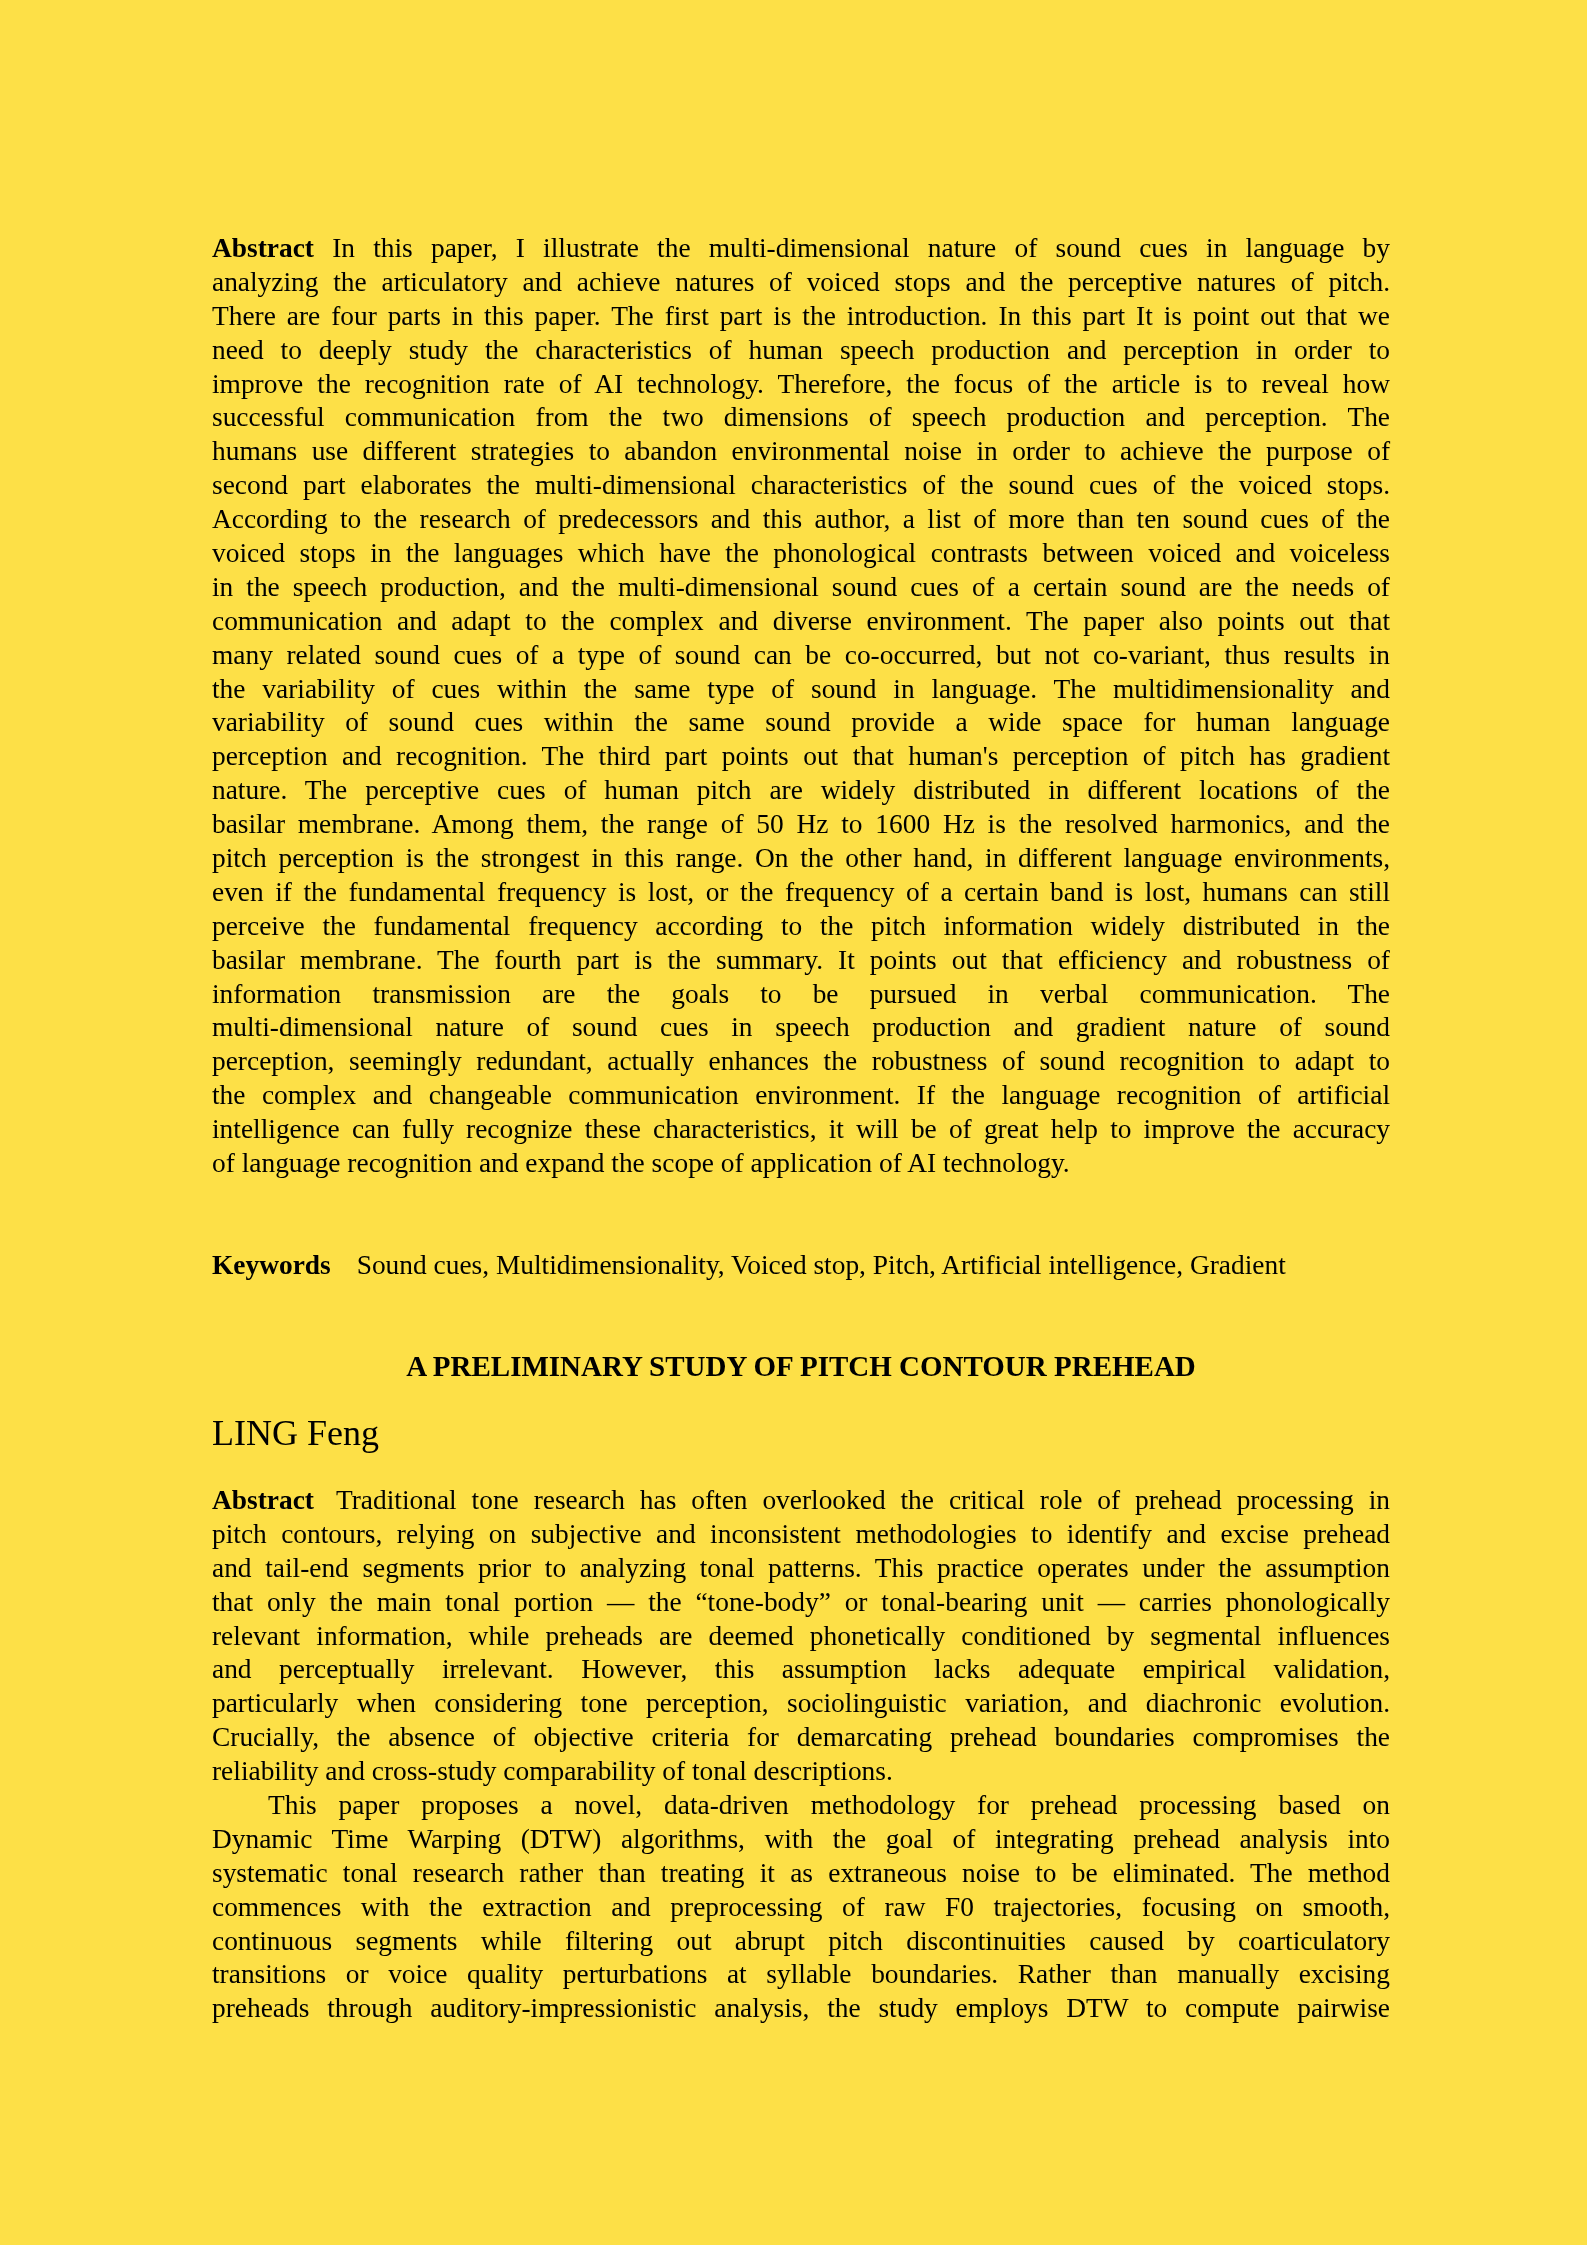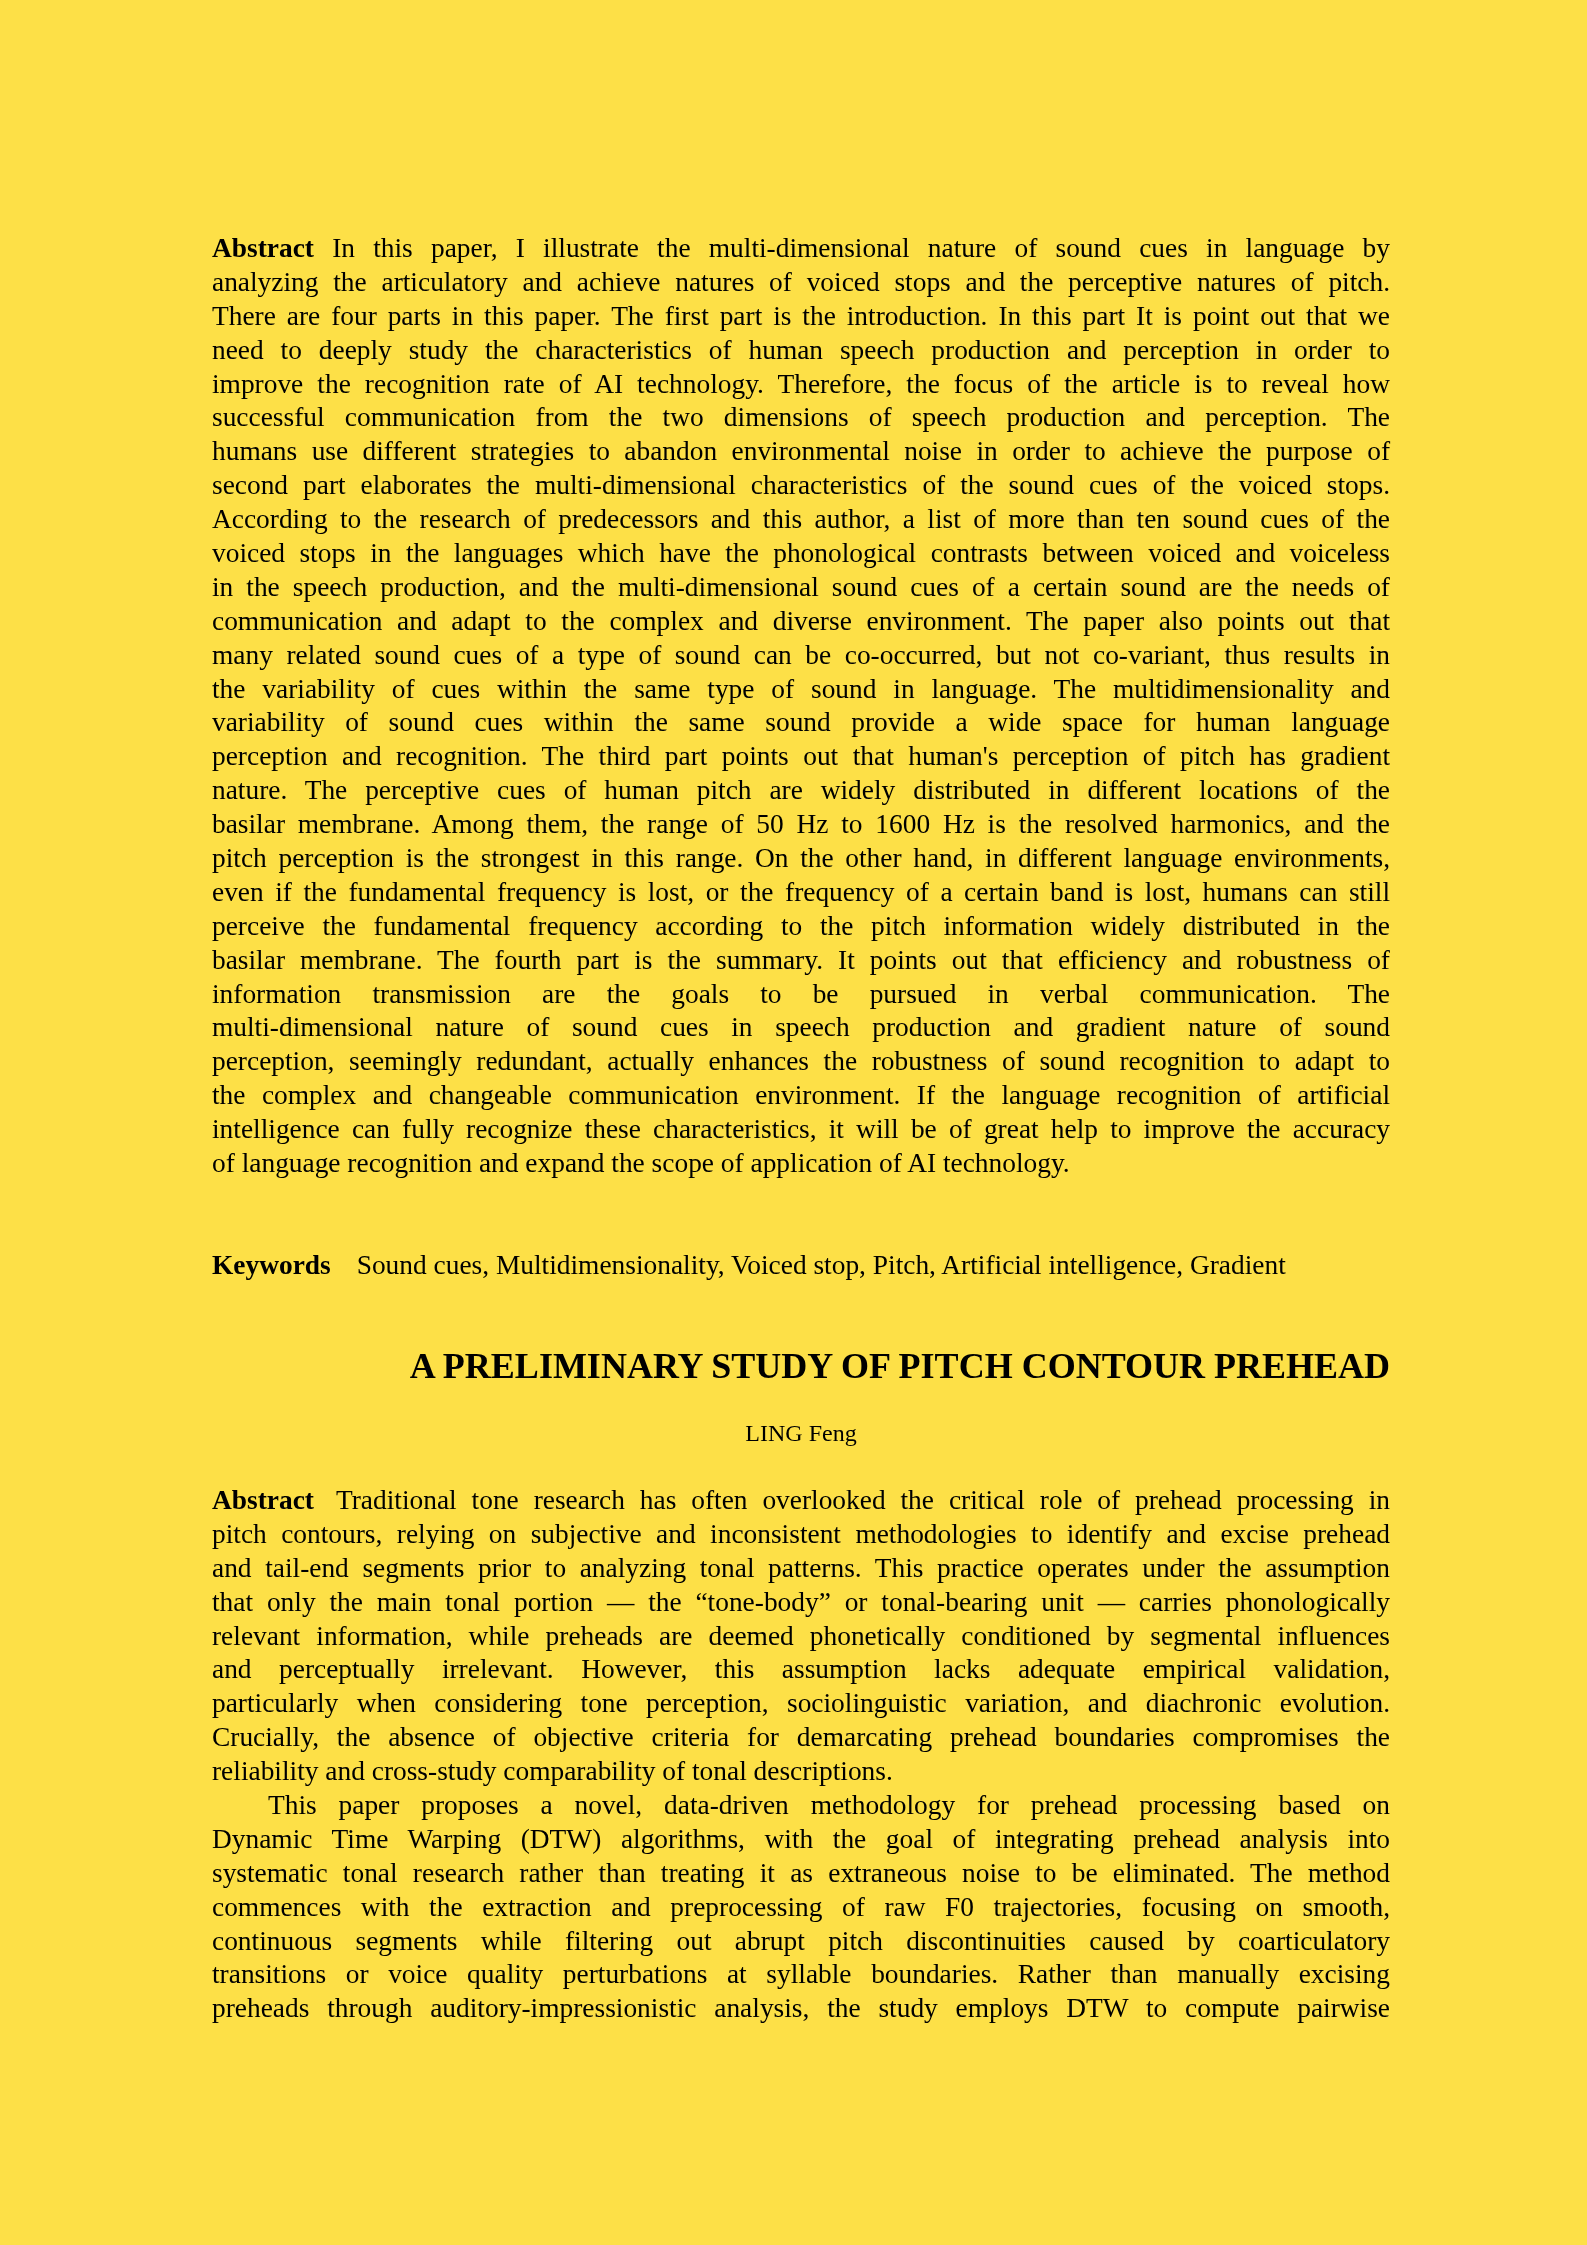--- a/index.html
+++ b/index.html
@@ -54,32 +54,32 @@
       font-size: 27.4px;
       line-height: 33.9px;
       white-space: nowrap;
     }
     #keywords .kw-label { margin-right: 26px; text-align: center; }
     #title2 {
       position: absolute;
       left: 212px;
       width: 1178px;
       top: 1350px;
-      text-align: right;
+      text-align: center;
       font-weight: bold;
-      font-size: 36px;
+      font-size: 29px;
       line-height: 33.9px;
     }
     #author2 {
       position: absolute;
       left: 212px;
       width: 1178px;
       top: 1417px;
-      text-align: center;
-      font-size: 24px;
+      text-align: left;
+      font-size: 36px;
       line-height: 33.9px;
     }
     #abstract2 { top: 1484px; }
     .lead-gap { display: inline-block; width: 22px; }
   </style>
 </head>
 <body>
 
 <div class="page">
 

